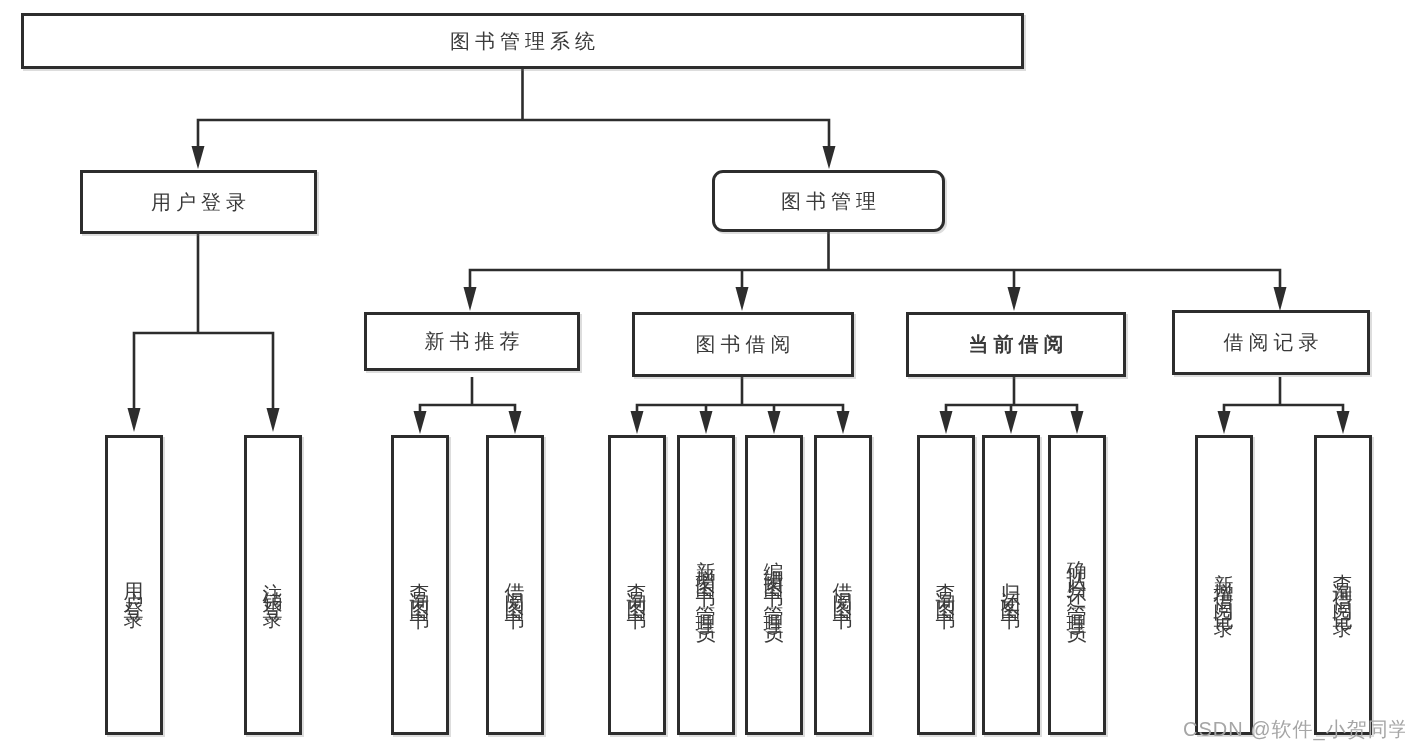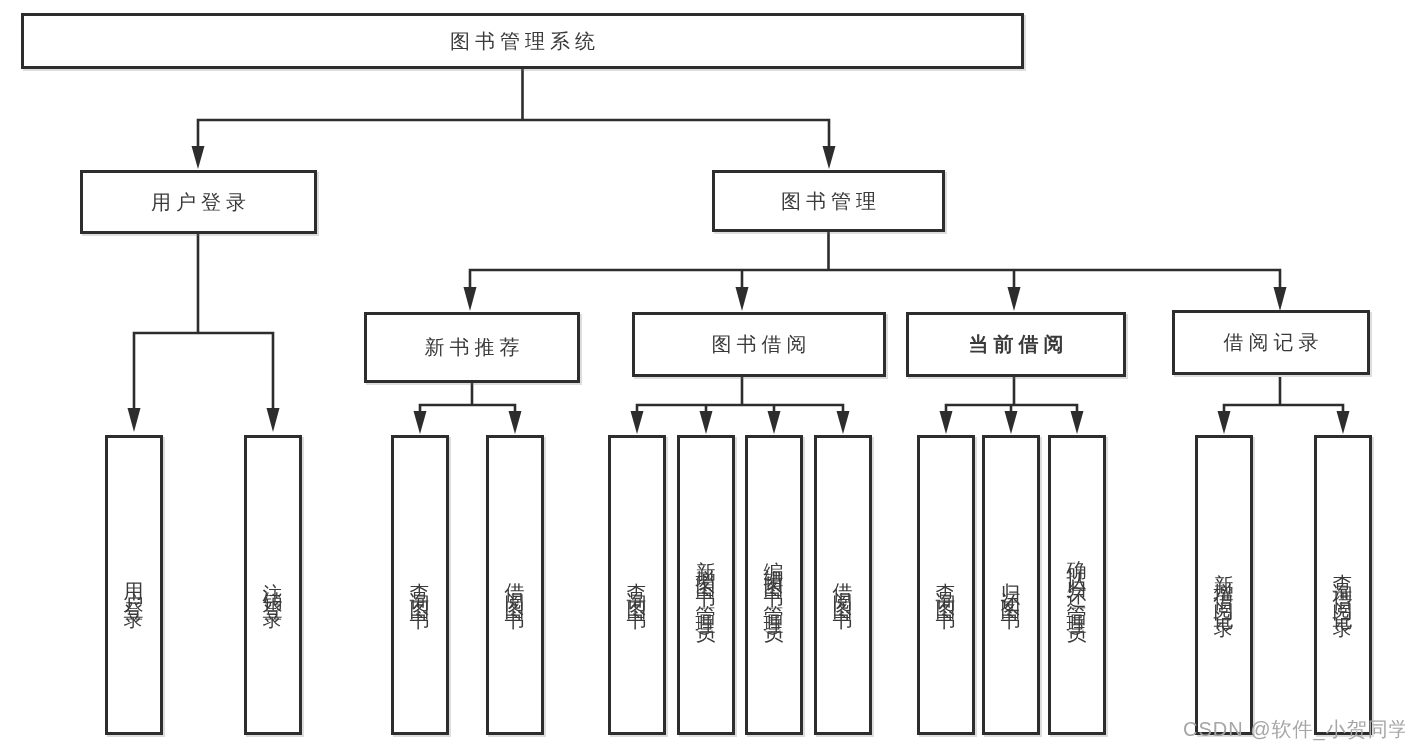--- a/index.html
+++ b/index.html
@@ -102,28 +102,28 @@
     </g>
   </svg>
 
   <div class="box" style="left:21px; top:13px; width:1003px; height:56px;">
     <span>图书管理系统</span>
   </div>
 
   <div class="box" style="left:80px; top:170px; width:237px; height:64px;">
     <span>用户登录</span>
   </div>
-  <div class="box" style="left:712px; top:170px; width:233px; height:62px;">
+  <div class="box" style="left:712px; top:170px; width:233px; height:62px;border-radius:11px;">
     <span>图书管理</span>
   </div>
 
-  <div class="box" style="left:364px; top:312px; width:216px; height:71px;">
+  <div class="box" style="left:364px; top:312px; width:216px; height:59px;">
     <span>新书推荐</span>
   </div>
-  <div class="box" style="left:632px; top:312px; width:254px; height:65px;">
+  <div class="box" style="left:632px; top:312px; width:222px; height:65px;">
     <span>图书借阅</span>
   </div>
   <div class="box" style="left:906px; top:312px; width:220px; height:65px;font-weight:bold;">
     <span>当前借阅</span>
   </div>
   <div class="box" style="left:1172px; top:310px; width:198px; height:65px;">
     <span>借阅记录</span>
   </div>
 
   <div class="box leaf" style="left:105px;">

